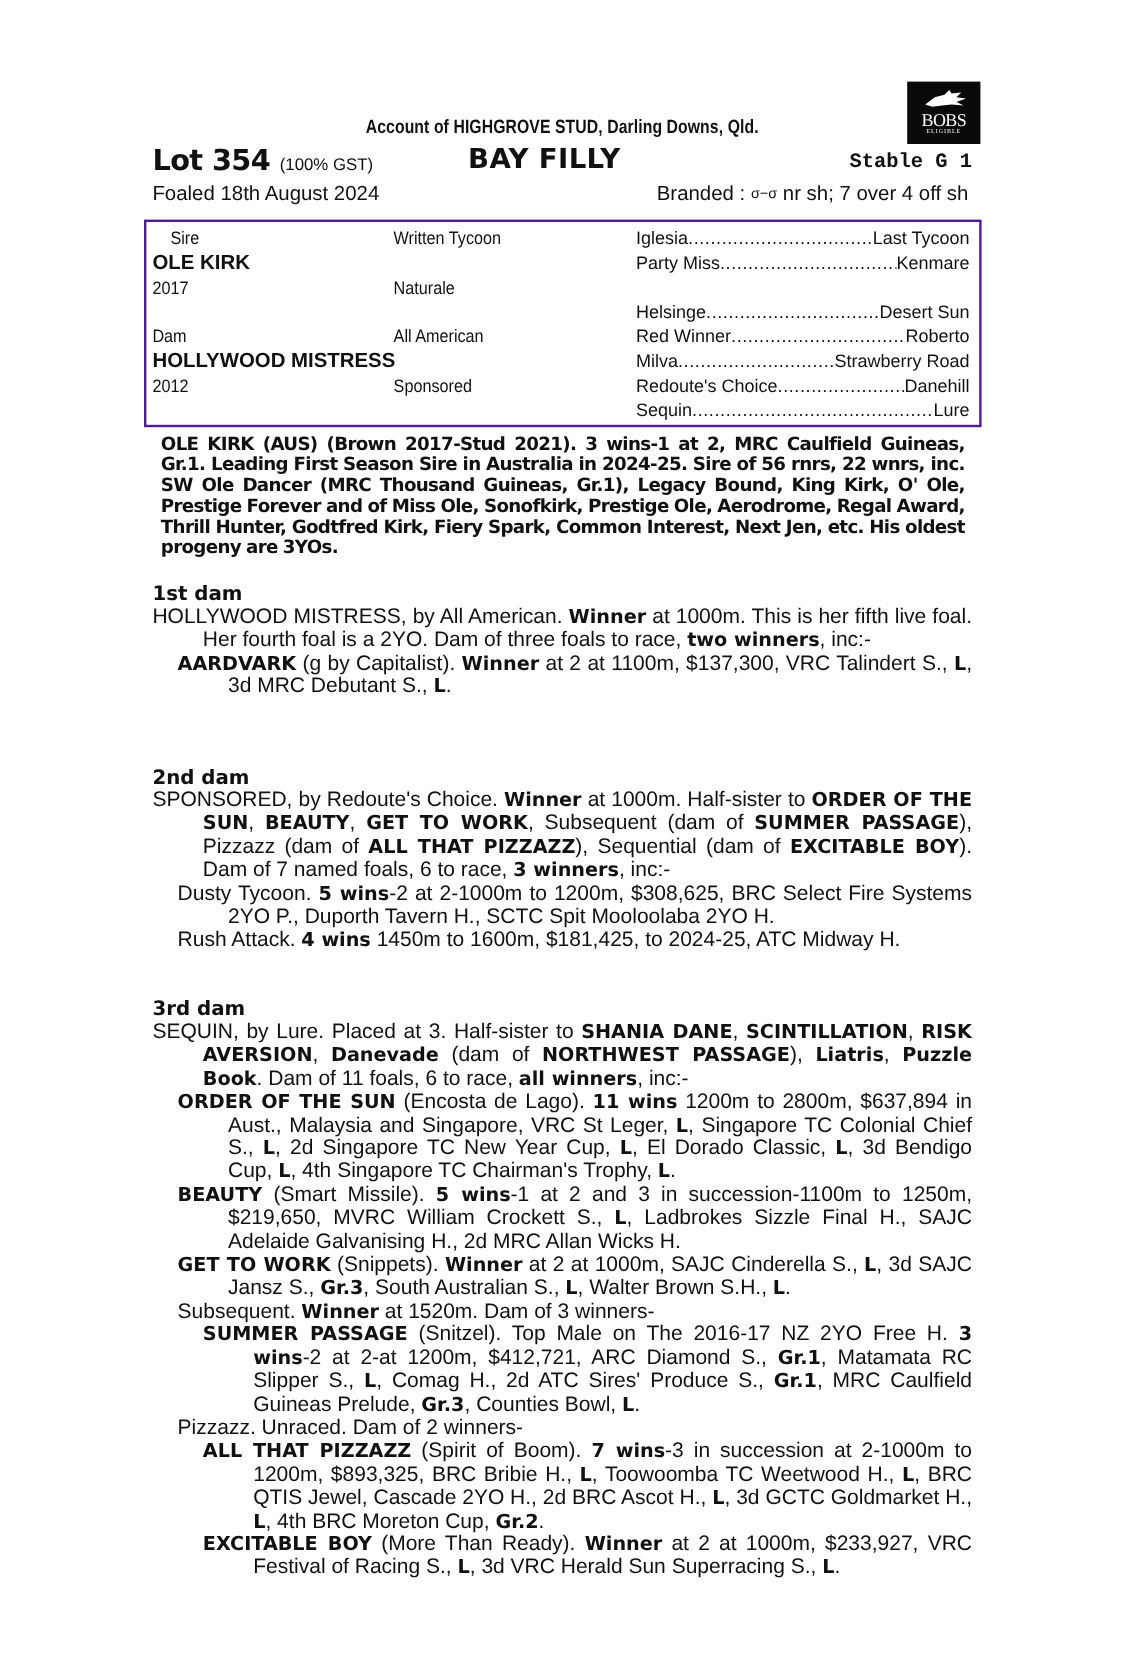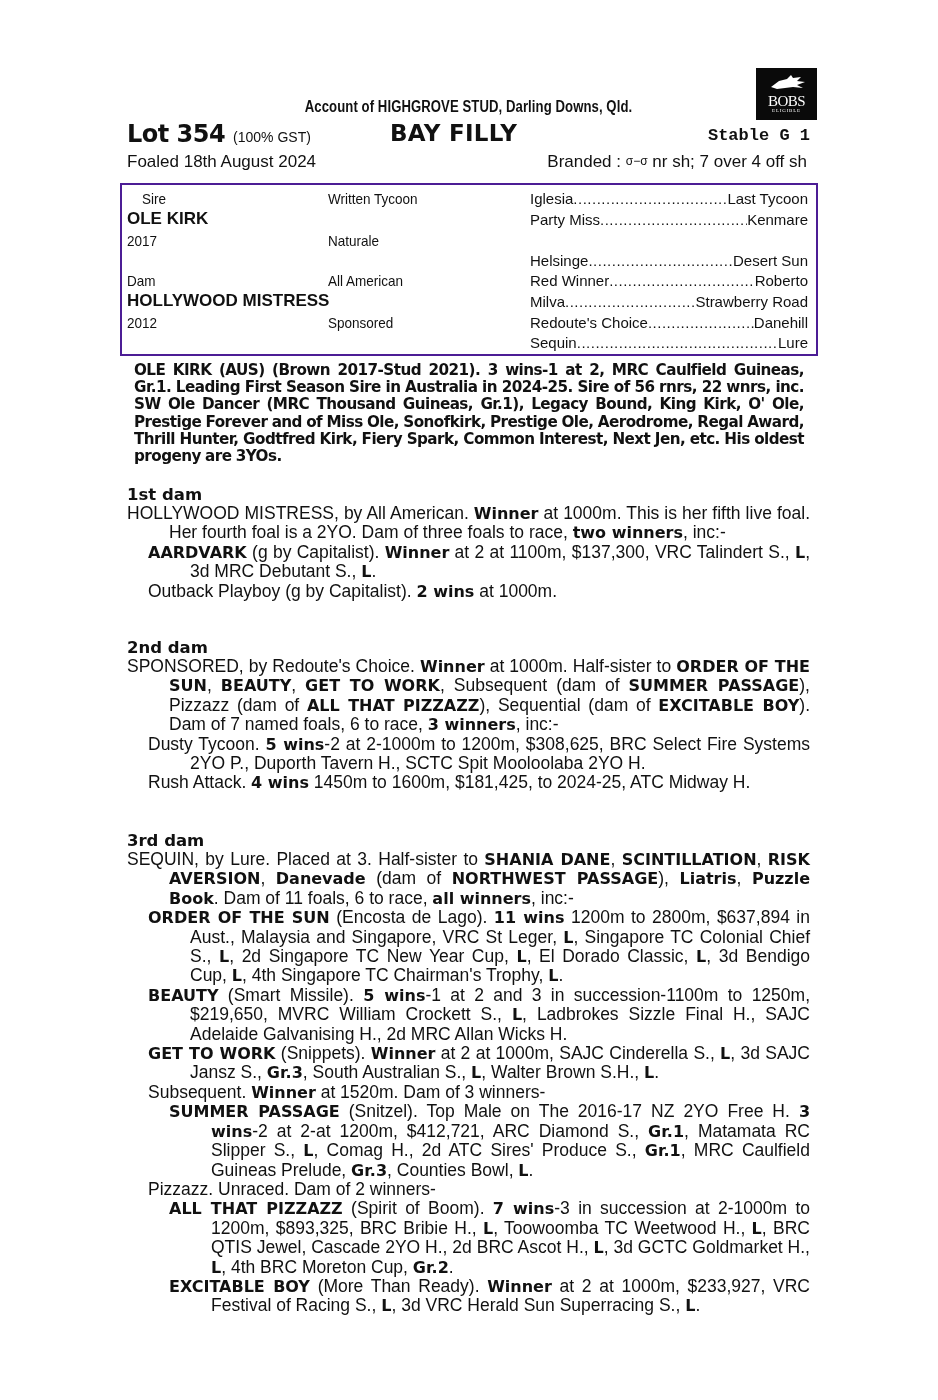--- a/index.html
+++ b/index.html
@@ -109,21 +109,20 @@
     </div>
 </div>
 
 <div class="bio">OLE KIRK (AUS) (Brown 2017-Stud 2021). 3 wins-1 at 2, MRC Caulfield Guineas, Gr.1. Leading First Season Sire in Australia in 2024-25. Sire of 56 rnrs, 22 wnrs, inc. SW Ole Dancer (MRC Thousand Guineas, Gr.1), Legacy Bound, King Kirk, O' Ole, Prestige Forever and of Miss Ole, Sonofkirk, Prestige Ole, Aerodrome, Regal Award, Thrill Hunter, Godtfred Kirk, Fiery Spark, Common Interest, Next Jen, etc. His oldest progeny are 3YOs.</div>
 
 <div class="section" style="top:485px">
   <div class="sec-title">1st dam</div>
   <div class="entries">
       <div class="entry l0"><span>HOLLYWOOD MISTRESS, by All American. </span><span class="b">Winner</span><span> at 1000m. This is her fifth live foal. Her fourth foal is a 2YO. Dam of three foals to race, </span><span class="b">two winners</span><span>, inc:-</span></div>
       <div class="entry l1"><span class="b">AARDVARK</span><span> (g by Capitalist). </span><span class="b">Winner</span><span> at 2 at 1100m, $137,300, VRC Talindert S., </span><span class="b">L</span><span>, 3d MRC Debutant S., </span><span class="b">L</span><span>.</span></div>
-      <div class="entry l1"><span>Outback Playboy (g by Capitalist). </span><span class="b">2 wins</span><span> at 1000m.</span></div>
     </div>
 </div>
 <div class="section" style="top:638px">
   <div class="sec-title">2nd dam</div>
   <div class="entries">
       <div class="entry l0"><span>SPONSORED, by Redoute's Choice. </span><span class="b">Winner</span><span> at 1000m. Half-sister to </span><span class="b">ORDER OF THE SUN</span><span>, </span><span class="b">BEAUTY</span><span>, </span><span class="b">GET TO WORK</span><span>, Subsequent (dam of </span><span class="b">SUMMER PASSAGE</span><span>), Pizzazz (dam of </span><span class="b">ALL THAT PIZZAZZ</span><span>), Sequential (dam of </span><span class="b">EXCITABLE BOY</span><span>). Dam of 7 named foals, 6 to race, </span><span class="b">3 winners</span><span>, inc:-</span></div>
       <div class="entry l1"><span>Dusty Tycoon. </span><span class="b">5 wins</span><span>-2 at 2-1000m to 1200m, $308,625, BRC Select Fire Systems 2YO P., Duporth Tavern H., SCTC Spit Mooloolaba 2YO H.</span></div>
       <div class="entry l1"><span>Rush Attack. </span><span class="b">4 wins</span><span> 1450m to 1600m, $181,425, to 2024-25, ATC Midway H.</span></div>
     </div>
 </div>

